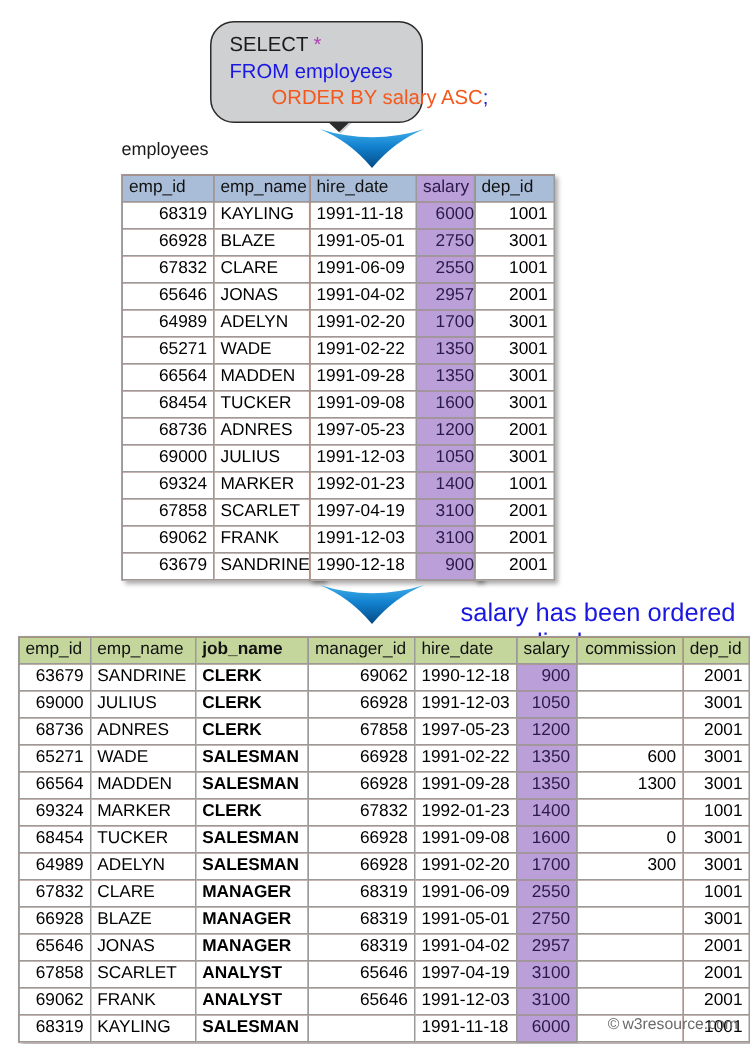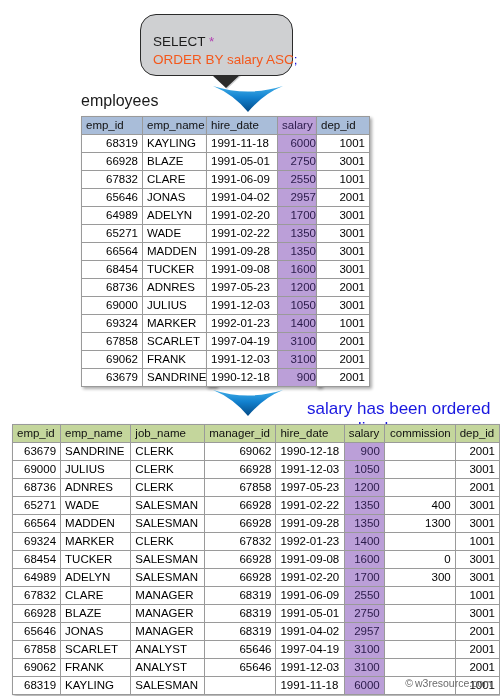--- a/index.html
+++ b/index.html
@@ -14,35 +14,35 @@
     position: relative;
     overflow: hidden;
     color: #000;
   }
 
   
   #sql-callout {
     position: absolute;
     left: 140px;
     top: 14px;
-    width: 153px;
+    width: 142px;
     box-sizing: border-box;
     background: #cfd0d2;
     border: 1.6px solid #2b2b2b;
     border-radius: 16px;
-    padding: 18px 10px 7px 12px;
+    padding: 6px 10px 7px 12px;
     line-height: 1.30;
     font-size: 13.5px;
     z-index: 5;
   }
   #sql-callout .sql-line { white-space: nowrap; }
   .kw-select { color: #1c1c1c; }
   .kw-star   { color: #b23fb2; }
   .kw-from   { color: #1a18e0; }
-  .kw-order  { color: #f4581c; }
+  .kw-order  { color: #f4581c; margin-left: 28px; }
   .kw-semi   { color: #1a18e0; }
 
   
   #callout-tail {
     position: absolute;
     left: 213px;
     top: 76px;
     width: 0; height: 0;
     border-left: 14px solid transparent;
     border-right: 14px solid transparent;
@@ -66,21 +66,21 @@
     width: 74px;
     height: 30px;
     z-index: 3;
   }
 
   
   #employees-caption {
     position: absolute;
     left: 81px;
     top: 92px;
-    font-size: 16px;
+    font-size: 12px;
     color: #1a1a1a;
   }
 
   
   .gridtable {
     border-collapse: collapse;
     font-size: 11.5px;
     background: #c2410c;
     box-shadow: 2px 2px 3px rgba(0,0,0,0.33);
   }
@@ -128,21 +128,21 @@
   #t2 {
     position: absolute;
     left: 12px;
     top: 424px;
   }
   .t2 th { background: #c4d69c; }
   .t2 td { background: #ffffff; }
   .t2 td.sal { background: #bb9fd8; color: #2a1a4a; }
   .t2 .c-empid   { width: 48px; }
   .t2 .c-empname { width: 74px; }
-  .t2 .c-job     { width: 80px; }
+  .t2 .c-job     { width: 80px; font-weight: bold; }
   .t2 .c-mgr     { width: 72px; }
   .t2 .c-hire    { width: 62px; }
   .t2 .c-sal     { width: 34px; }
   .t2 .c-comm    { width: 70px; text-align: right; }
   .t2 .c-dep     { width: 40px; }
 
   
   #watermark {
     position: absolute;
     right: 8px;
@@ -154,20 +154,23 @@
     gap: 2px;
   }
 </style>
 </head>
 <body>
 
 <div id="sql-callout">
   <div class="sql-line">
     <span class="kw-select">SELECT</span>
     <span class="kw-star">*</span>
+  </div>
+  <div class="sql-line">
+    <span class="kw-from">FROM employees</span>
   </div>
   <div class="sql-line">
     <span class="kw-order">ORDER BY salary ASC</span><span class="kw-semi">;</span>
   </div>
 </div>
 <div id="callout-tail"></div>
 
 <div class="blue-arrow" style="left:211px; top:84px;">
   <svg width="74" height="30" viewBox="0 0 74 30">
     <defs>
@@ -428,21 +431,21 @@
         <td class="c-comm num"></td>
         <td class="c-dep num">2001</td>
       </tr>
       <tr>
         <td class="c-empid num">65271</td>
         <td class="c-empname txt">WADE</td>
         <td class="c-job txt">SALESMAN</td>
         <td class="c-mgr num">66928</td>
         <td class="c-hire txt">1991-02-22</td>
         <td class="c-sal sal num">1350</td>
-        <td class="c-comm num">400</td>
+        <td class="c-comm num">600</td>
         <td class="c-dep num">3001</td>
       </tr>
       <tr>
         <td class="c-empid num">66564</td>
         <td class="c-empname txt">MADDEN</td>
         <td class="c-job txt">SALESMAN</td>
         <td class="c-mgr num">66928</td>
         <td class="c-hire txt">1991-09-28</td>
         <td class="c-sal sal num">1350</td>
         <td class="c-comm num">1300</td>

